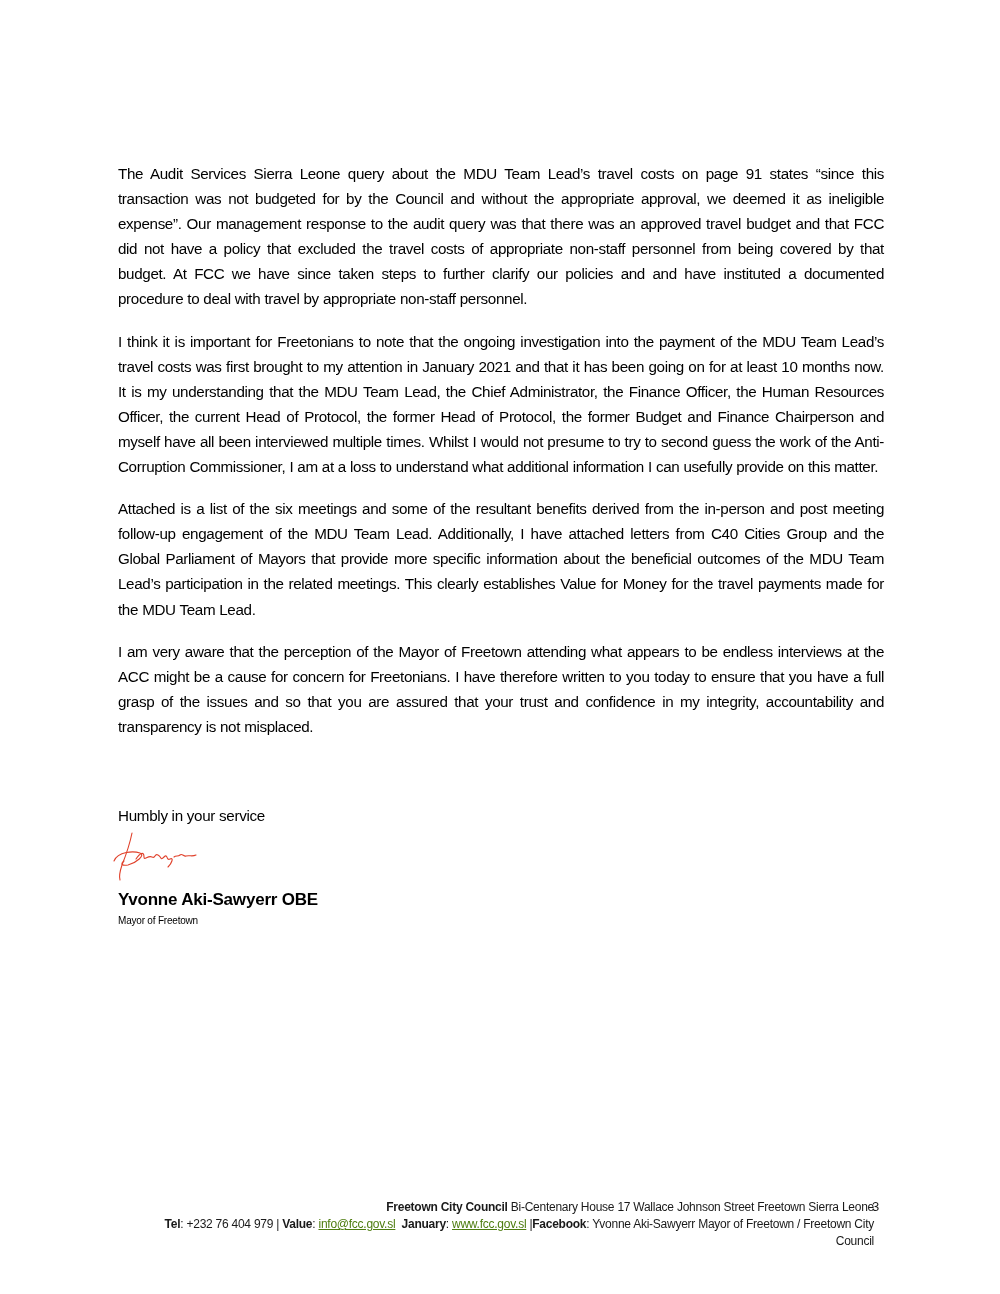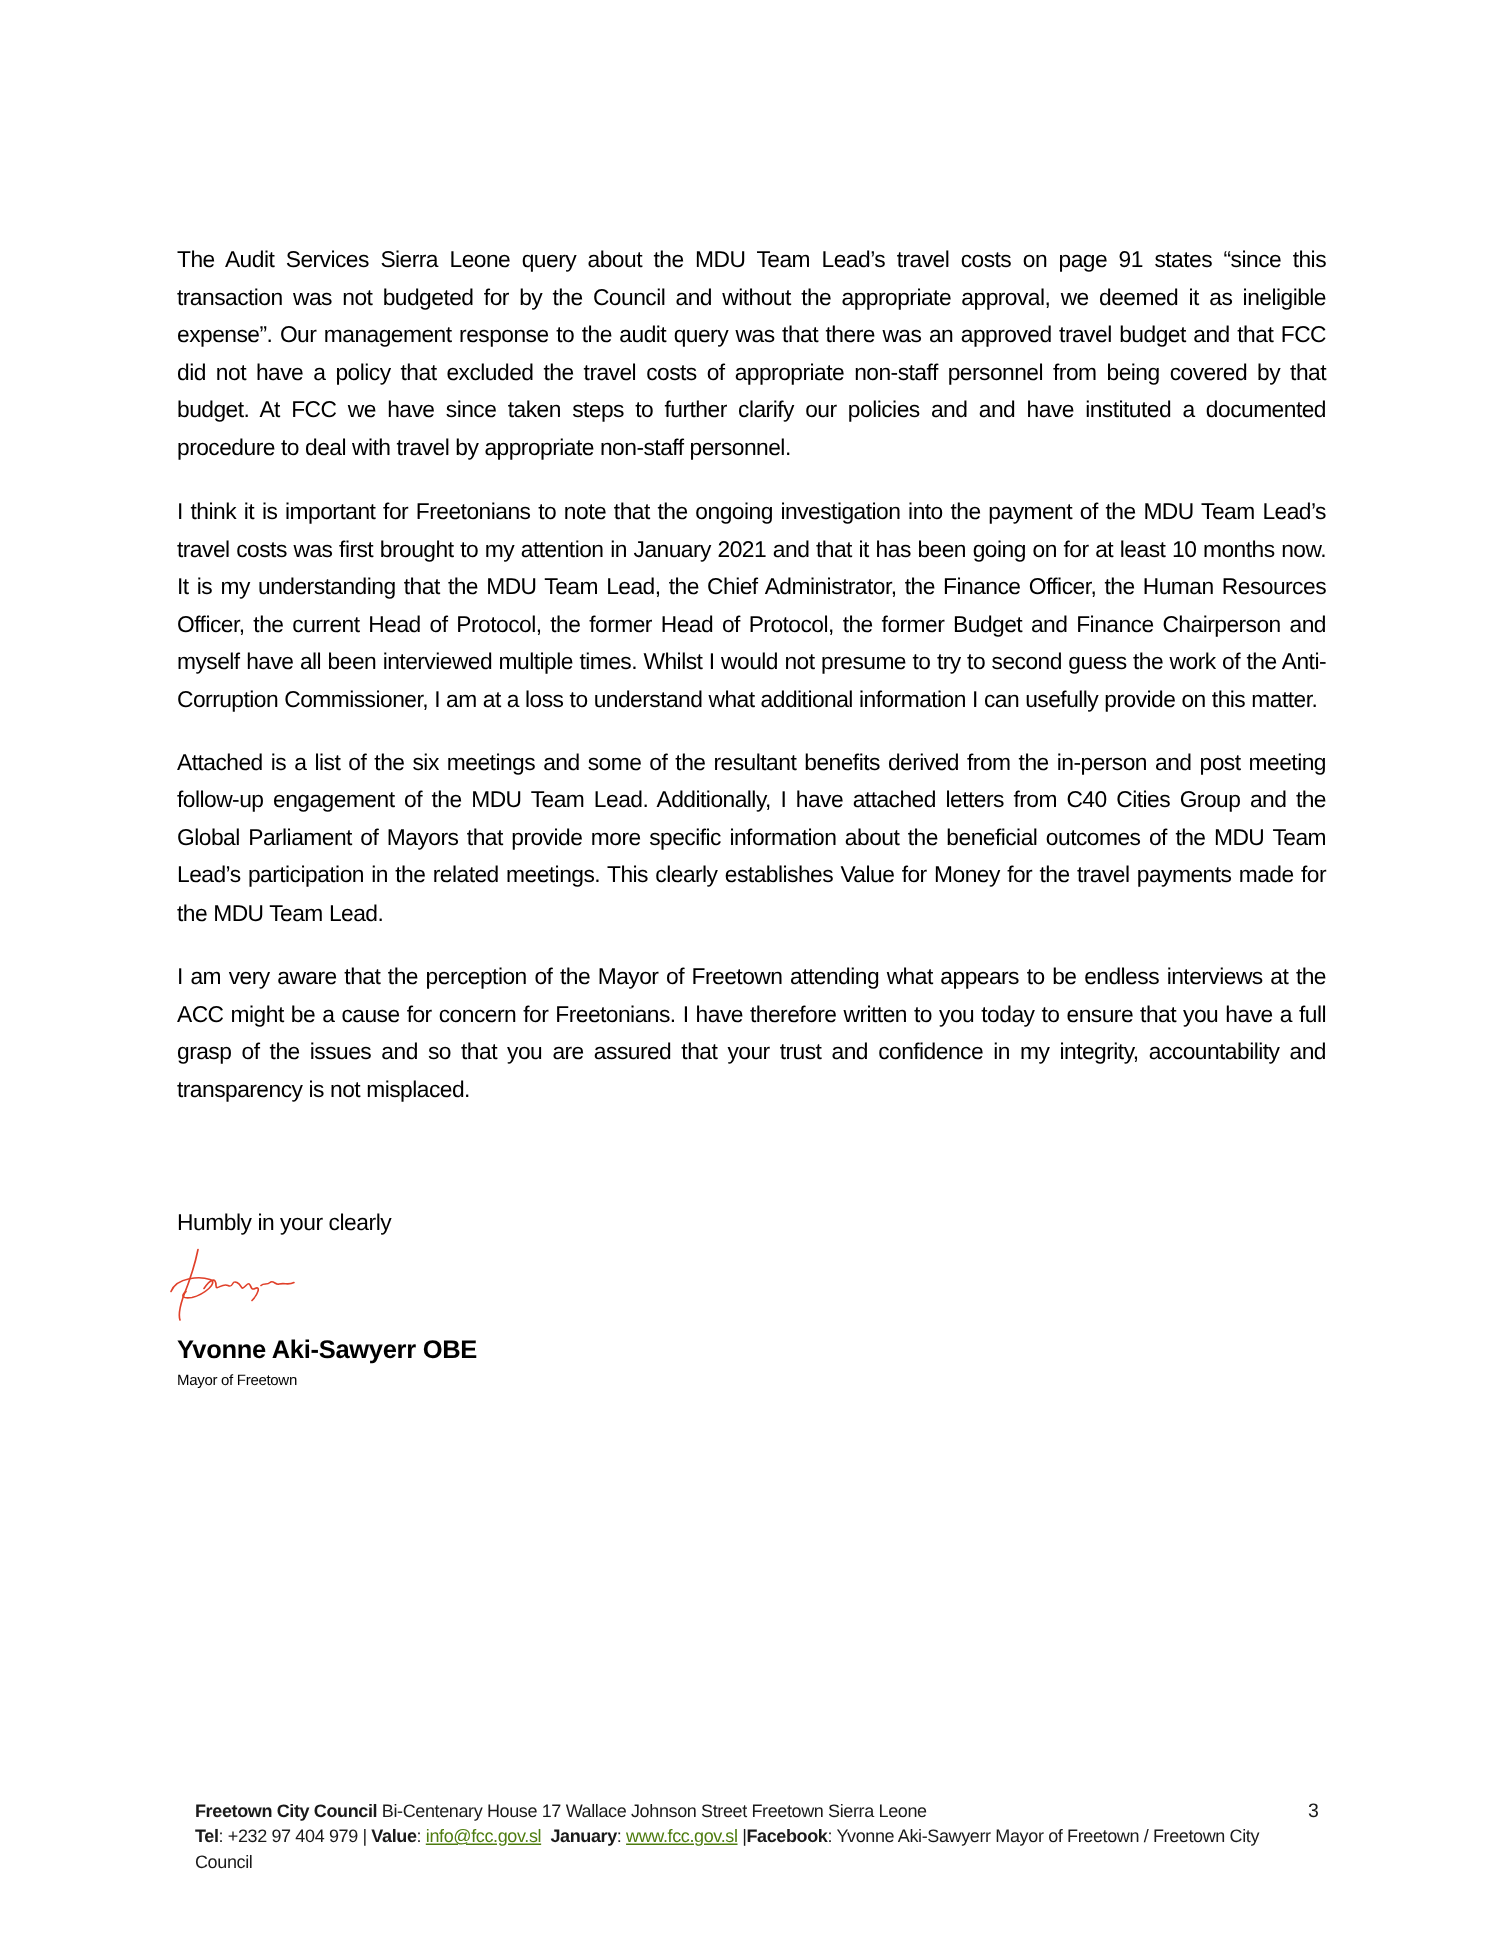--- a/index.html
+++ b/index.html
@@ -66,21 +66,21 @@
       left: 118px;
       top: 874px;
       font-size: 10px;
       letter-spacing: -0.2px;
     }
     .footer {
       position: absolute;
       left: 130px;
       top: 1158px;
       width: 744px;
-      text-align: left;
+      text-align: right;
       font-size: 12px;
       line-height: 17px;
       color: #1a1a1a;
       letter-spacing: -0.25px;
     }
     .footer b { font-weight: bold; }
     .footer a {
       color: #4d7c0f;
       text-decoration: underline;
     }
@@ -97,37 +97,37 @@
 
 <div class="page">
 
   <div class="body-text">
     <p class="para">The Audit Services Sierra Leone query about the MDU Team Lead’s travel costs on page 91 states “since this transaction was not budgeted for by the Council and without the appropriate approval, we deemed it as ineligible expense”.  Our management response to the audit query was that there was an approved travel budget and that FCC did not have a policy that excluded the travel costs of appropriate non-staff personnel from being covered by that budget. At FCC we have since taken steps to further clarify our policies and and have instituted a documented procedure to deal with travel by appropriate non-staff personnel.</p>
     <p class="para">I think it is important for Freetonians to note that the ongoing investigation into the payment of the MDU Team Lead’s travel costs was first brought to my attention in January 2021 and that it has been going on for at least 10 months now. It is my understanding that the MDU Team Lead, the Chief Administrator, the Finance Officer, the Human Resources Officer, the current Head of Protocol, the former Head of Protocol, the former Budget and Finance Chairperson and myself have all been interviewed multiple times. Whilst I would not presume to try to second guess the work of the Anti-Corruption Commissioner, I am at a loss to understand what additional information I can usefully provide on this matter.</p>
     <p class="para">Attached is a list of the six meetings and some of the resultant benefits derived from the in-person and post meeting follow-up engagement of the MDU Team Lead. Additionally, I have attached letters from C40 Cities Group and the Global Parliament of Mayors that provide more specific information about the beneficial outcomes of the MDU Team Lead’s participation in the related meetings. This clearly establishes Value for Money for the travel payments made for the MDU Team Lead.</p>
     <p class="para">I am very aware that the perception of the Mayor of Freetown attending what appears to be endless interviews at the ACC might be a cause for concern for Freetonians. I have therefore written to you today to ensure that you have a full grasp of the issues and so that you are assured that your trust and confidence in my integrity, accountability and transparency is not misplaced.</p>
   </div>
 
-  <p class="closing">Humbly in your clearly</p>
+  <p class="closing">Humbly in your service</p>
 
   <svg class="signature" viewBox="0 0 100 50">
     <g fill="none" stroke="#e0402a" stroke-width="1.1" stroke-linecap="round">
       <path d="M22 2 C20 12, 16 24, 12 34 C10 40, 9 46, 10 49"></path>
       <path d="M4 30 C8 20, 24 20, 30 22 C36 24, 26 32, 18 34 C12 35, 10 33, 14 30"></path>
       <path d="M26 28 C30 22, 34 20, 34 26 C34 30, 38 24, 42 26 C46 28, 44 22, 48 24 C52 26, 50 30, 54 26 C58 22, 56 30, 60 28 C64 26, 62 32, 58 36 M64 26 C66 24, 68 26, 70 24 C72 22, 74 26, 76 25 C80 24, 82 26, 86 24"></path>
     </g>
   </svg>
 
   <div class="signer-name">Yvonne Aki-Sawyerr OBE</div>
   <div class="signer-title">Mayor of Freetown</div>
 
   <div class="footer">
     <div>
       <b>Freetown City Council</b><span> Bi-Centenary House 17 Wallace Johnson Street Freetown Sierra Leone</span>
     </div>
     <div>
-      <b>Tel</b><span>: +232 97 404 979 | </span><b>Value</b><span>: </span><a>info@fcc.gov.sl</a>&nbsp; <b>January</b><span>: </span><a>www.fcc.gov.sl</a><span> |</span><b>Facebook</b><span>: Yvonne Aki-Sawyerr Mayor of Freetown / Freetown City Council</span>
+      <b>Tel</b><span>: +232 76 404 979 | </span><b>Value</b><span>: </span><a>info@fcc.gov.sl</a>&nbsp; <b>January</b><span>: </span><a>www.fcc.gov.sl</a><span> |</span><b>Facebook</b><span>: Yvonne Aki-Sawyerr Mayor of Freetown / Freetown City Council</span>
     </div>
   </div>
 
   <div class="page-number">3</div>
 
 </div>
 
 </body></html>

